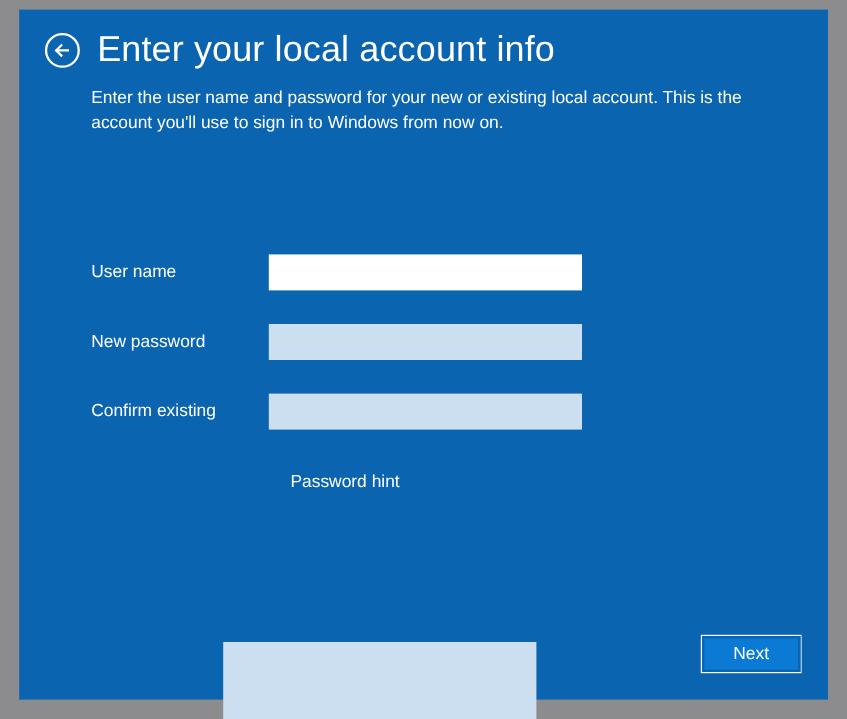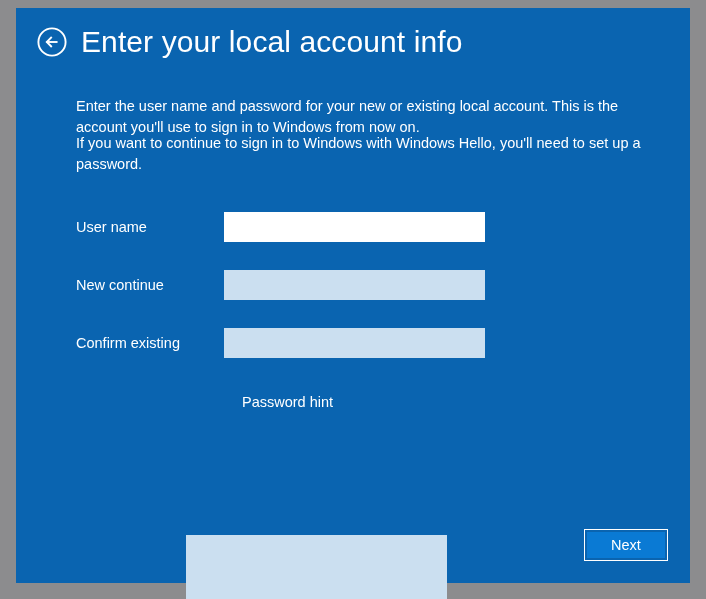--- a/index.html
+++ b/index.html
@@ -53,21 +53,21 @@
 
   
   .body-copy {
     position: absolute;
     left: 60px;
     width: 578px;
     color: #ffffff;
     font-size: 14.5px;
     line-height: 21px;
   }
-  #para-1 { top: 64px; margin-top: 24px; }
+  #para-1 { top: 64px; }
   #para-2 { top: 125px; }
 
   
   #form {
     position: absolute;
     left: 60px;
     top: 205px;
     width: 480px;
   }
   .field-row {
@@ -148,31 +148,30 @@
   <div class="header-row">
     <svg class="back-button" viewBox="0 0 32 32">
       <circle cx="16" cy="16" r="13.6" fill="none" stroke="#ffffff" stroke-width="1.9"></circle>
       <path d="M20.6 16 H11.4" fill="none" stroke="#ffffff" stroke-width="1.9" stroke-linecap="square"></path>
       <path d="M15.1 11.7 L10.8 16 L15.1 20.3" fill="none" stroke="#ffffff" stroke-width="1.9" stroke-linecap="square" stroke-linejoin="miter"></path>
     </svg>
     <div class="page-title">Enter your local account info</div>
   </div>
 
   <div class="body-copy" id="para-1">Enter the user name and password for your new or existing local account. This is the account you'll use to sign in to Windows from now on.</div>
-  <div class="body-copy" id="para-2">If you want to continue to sign in to Windows with Windows Hello, you'll need to set up a password.</div>
 
   <div id="form">
 
     <div class="field-row">
       <label class="field-label">User name</label>
       <input class="field-input active" type="text" value="" style="">
     </div>
 
     <div class="field-row">
-      <label class="field-label">New continue</label>
+      <label class="field-label">New password</label>
       <input class="field-input" type="password" value="" style="">
     </div>
 
     <div class="field-row">
       <label class="field-label">Confirm existing</label>
       <input class="field-input" type="password" value="" style="">
     </div>
 
     <div class="field-row">
       <label class="field-label">Password hint</label>

